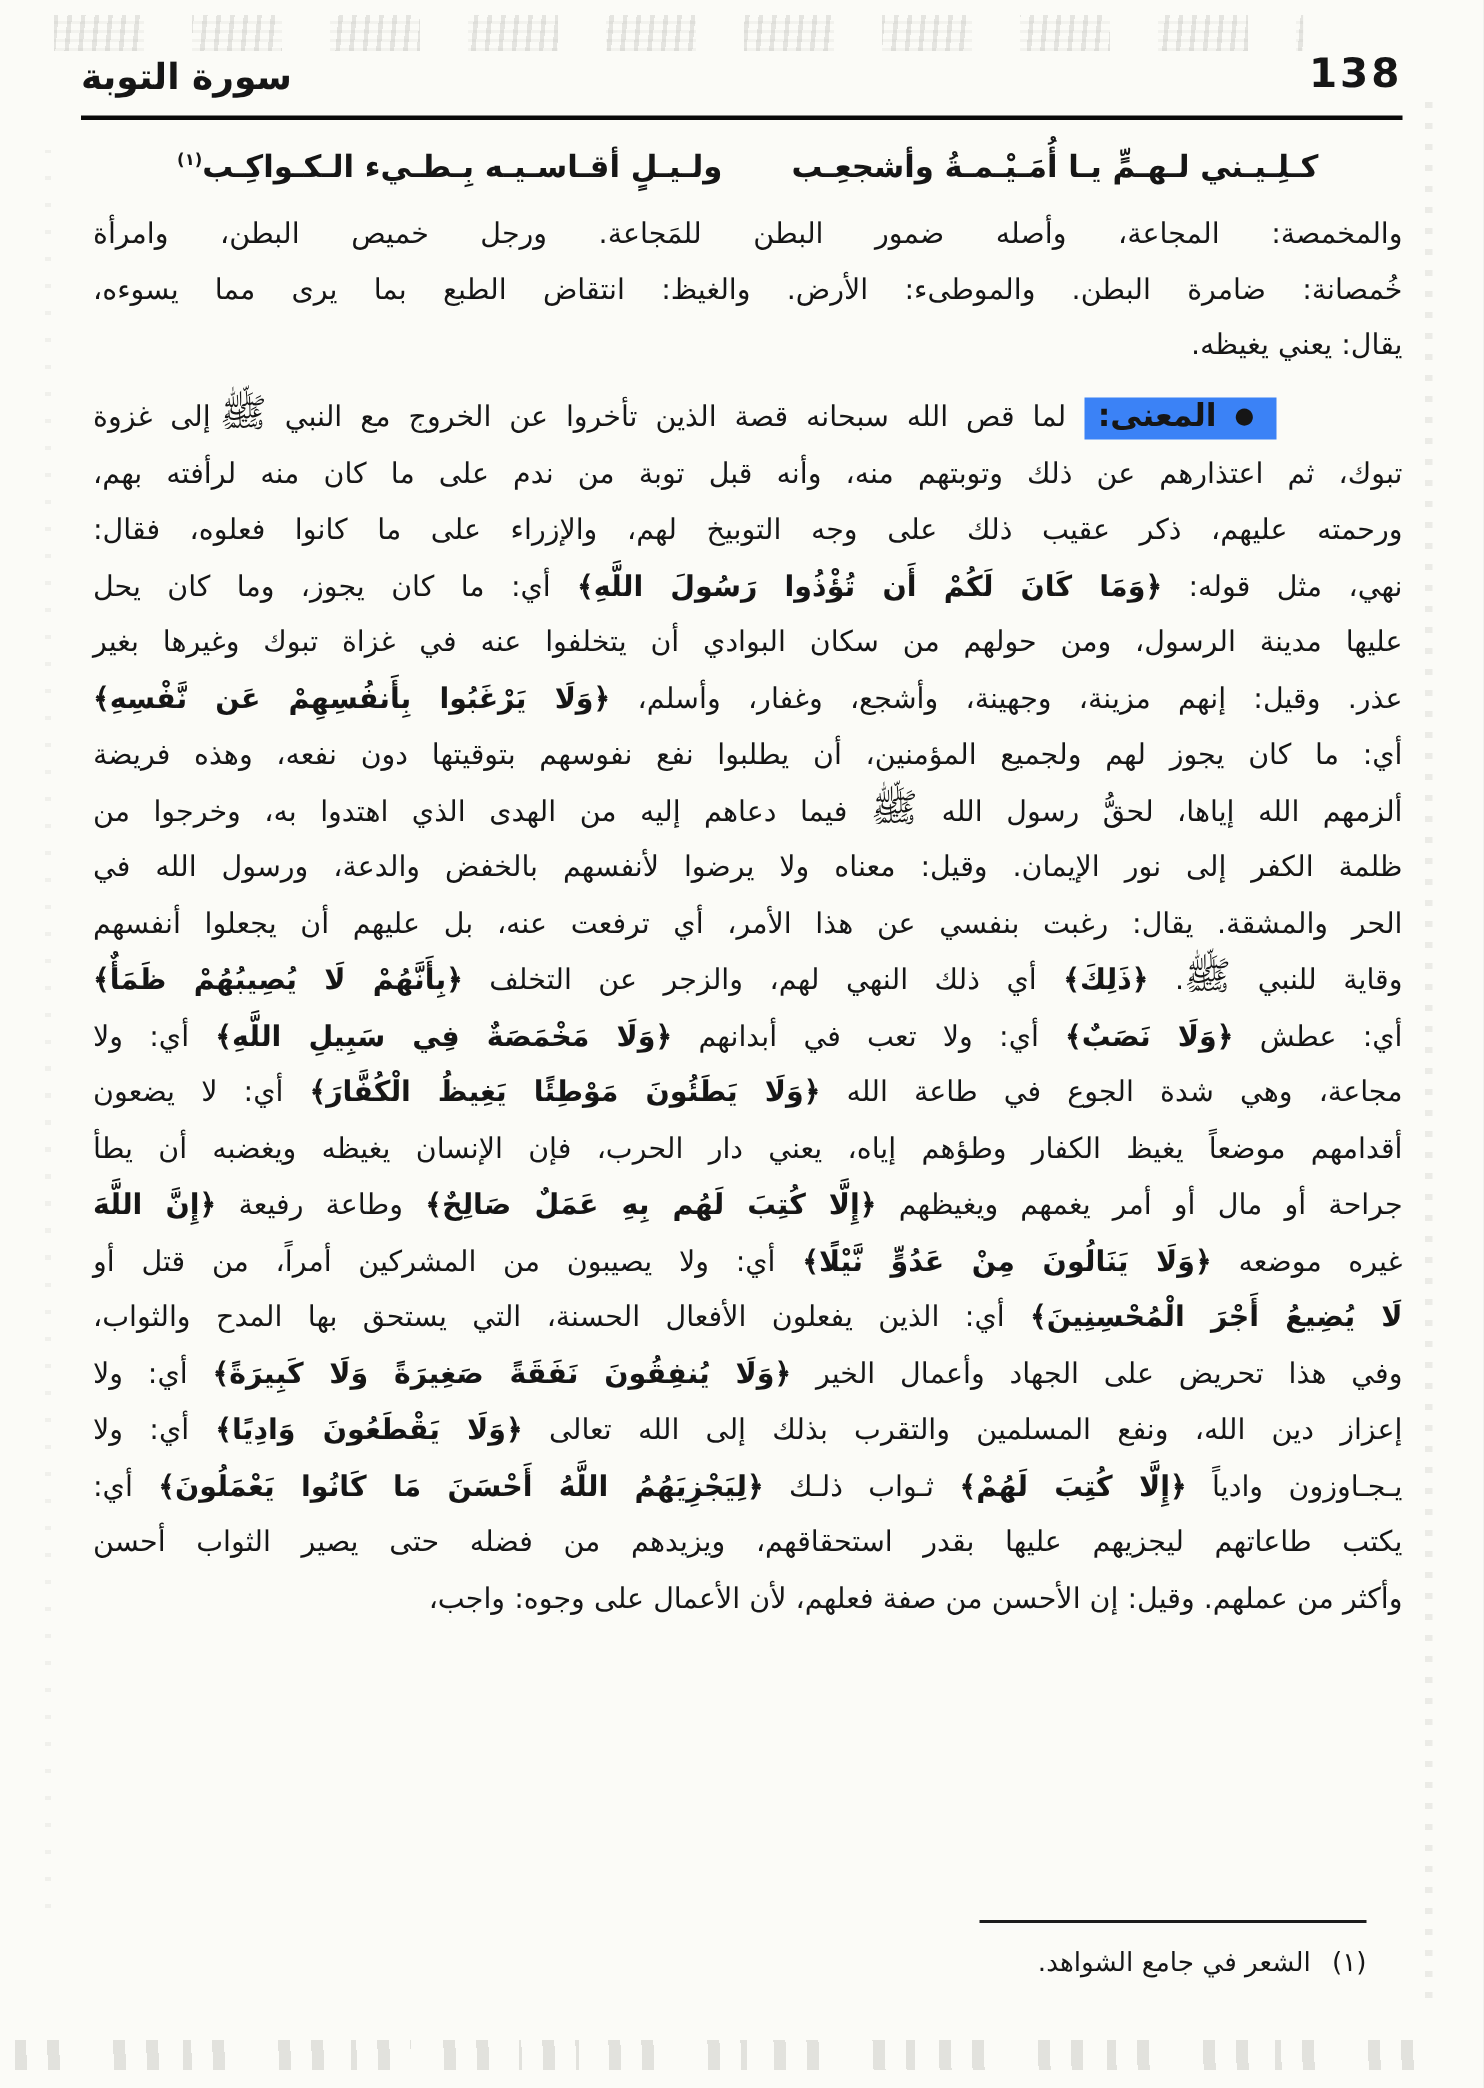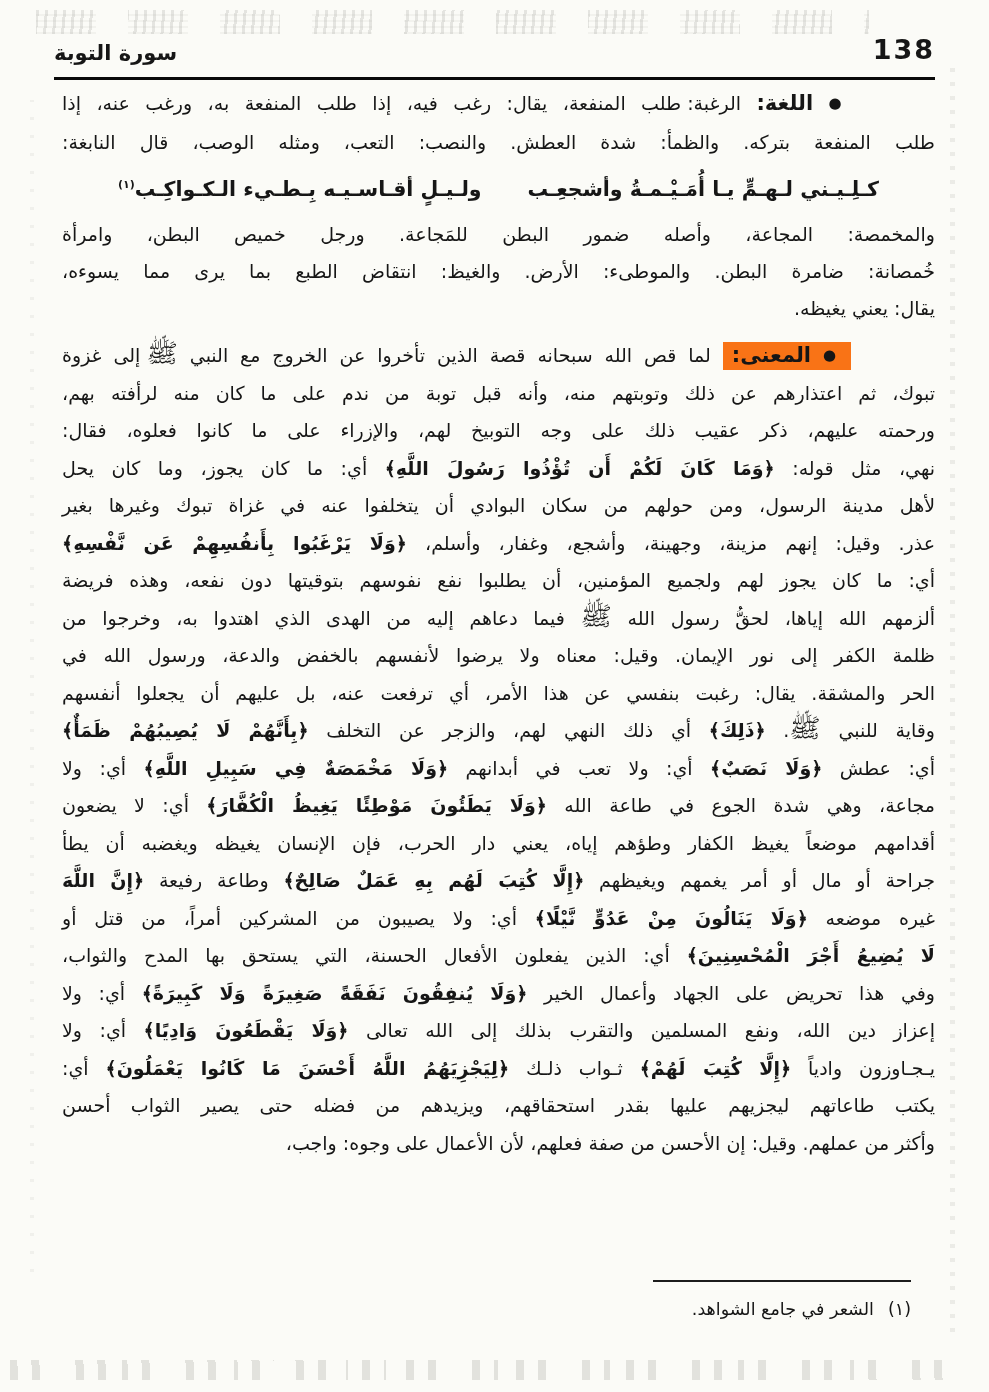--- a/index.html
+++ b/index.html
@@ -26,34 +26,34 @@
     mask-image:repeating-linear-gradient(90deg,#000 0 40px,transparent 40px 56px);
     opacity:.55;filter:blur(.5px);}
   .noise-right{position:absolute;top:60px;bottom:60px;right:34px;width:5px;
     background:repeating-linear-gradient(0deg, rgba(110,110,100,.28) 0 4px, transparent 4px 14px);opacity:.4;}
   .noise-left{position:absolute;top:100px;bottom:120px;left:30px;width:4px;
     background:repeating-linear-gradient(0deg, rgba(110,110,100,.22) 0 3px, transparent 3px 18px);opacity:.35;}
   
   .header{position:absolute;top:34px;right:54px;left:54px;
     display:flex;justify-content:space-between;align-items:flex-end;}
   .page-number{font-weight:bold;font-size:27px;letter-spacing:2px;}
-  .surah-title{font-weight:bold;font-size:21px;}
+  .surah-title{font-weight:bold;font-size:24px;}
   .header-rule{position:absolute;top:77px;right:54px;left:54px;height:3px;background:#0a0a0a;}
   
   .content{position:absolute;top:84px;right:54px;left:62px;font-size:19px;}
   .line{text-align:justify;text-align-last:justify;}
   .line.first{padding-right:84px;}
   .line.last{text-align-last:right;}
   .lang-lines .line{line-height:39px;}
   .after-lines .line{line-height:37px;}
   .meaning .line{line-height:37.5px;}
   .meaning{margin-top:10px;}
   .bullet{font-size:15px;vertical-align:2px;}
   .h{font-weight:bold;font-size:21px;}
-  .hl{background:#f97316;padding:2px 9px 4px 9px;margin-left:0;}
+  .hl{background:#3b82f6;padding:2px 9px 4px 9px;margin-left:0;}
   .q{font-weight:bold;}
   .hon{font-size:26px;line-height:0;}
   sup{font-size:11px;vertical-align:super;line-height:0;}
   
   .poetry{display:flex;justify-content:center;align-items:baseline;gap:46px;
     font-weight:bold;font-size:20.5px;height:54px;line-height:54px;
     text-align:center;}
   
   .footnote{position:absolute;top:1280px;right:78px;left:62px;font-size:17.5px;}
   .footnote-rule{width:258px;height:2px;background:#1c1c1c;margin-bottom:12px;}
@@ -71,42 +71,38 @@
   <div class="noise-left"></div>
 
   <div class="header">
     <div class="page-number">138</div>
     <div class="surah-title">سورة التوبة</div>
   </div>
   <div class="header-rule"></div>
 
   <div class="content">
 
-    <div class="lang-lines">
-      <div class="line first"><span class="bullet">●</span> <span class="h">اللغة:</span> <span class="rich">الرغبة: طلب المنفعة، يقال: رغب فيه، إذا طلب المنفعة به، ورغب عنه، إذا</span></div>
-      <div class="line"><span class="rich">طلب المنفعة بتركه. والظمأ: شدة العطش. والنصب: التعب، ومثله الوصب، قال النابغة:</span></div>
-    </div>
 
     <div class="poetry">
       <span>كـلِـيـني لـهـمٍّ يـا أُمَـيْـمـةُ وأشجعِـب</span>
       <span><span>ولـيـلٍ أقـاسـيـه بِـطـيء الـكـواكِـب</span><sup>(١)</sup></span>
     </div>
 
     <div class="after-lines">
       <div class="line"><span class="rich">والمخمصة: المجاعة، وأصله ضمور البطن للمَجاعة. ورجل خميص البطن، وامرأة</span></div>
       <div class="line"><span class="rich">خُمصانة: ضامرة البطن. والموطىء: الأرض. والغيظ: انتقاض الطبع بما يرى مما يسوءه،</span></div>
       <div class="line last"><span class="rich">يقال: يعني يغيظه.</span></div>
     </div>
 
     <div class="meaning">
       <div class="line first"><span class="hl"><span class="bullet">●</span> <span class="h">المعنى:</span></span> <span class="rich">لما قص الله سبحانه قصة الذين تأخروا عن الخروج مع النبي <span class="hon">ﷺ</span> إلى غزوة</span></div>
       <div class="line"><span class="rich">تبوك، ثم اعتذارهم عن ذلك وتوبتهم منه، وأنه قبل توبة من ندم على ما كان منه لرأفته بهم،</span></div>
       <div class="line"><span class="rich">ورحمته عليهم، ذكر عقيب ذلك على وجه التوبيخ لهم، والإزراء على ما كانوا فعلوه، فقال:</span></div>
       <div class="line"><span class="rich">نهي، مثل قوله: <span class="q">﴿وَمَا كَانَ لَكُمْ أَن تُؤْذُوا رَسُولَ اللَّهِ﴾</span> أي: ما كان يجوز، وما كان يحل</span></div>
-      <div class="line"><span class="rich">لأهل مدينة الرسول، ومن حولهم من سكان البوادي أن يتخلفوا عنه في غزاة تبوك وغيرها بغير</span></div>
+      <div class="line"><span class="rich">عليها مدينة الرسول، ومن حولهم من سكان البوادي أن يتخلفوا عنه في غزاة تبوك وغيرها بغير</span></div>
       <div class="line"><span class="rich">عذر. وقيل: إنهم مزينة، وجهينة، وأشجع، وغفار، وأسلم، <span class="q">﴿وَلَا يَرْغَبُوا بِأَنفُسِهِمْ عَن نَّفْسِهِ﴾</span></span></div>
       <div class="line"><span class="rich">أي: ما كان يجوز لهم ولجميع المؤمنين، أن يطلبوا نفع نفوسهم بتوقيتها دون نفعه، وهذه فريضة</span></div>
       <div class="line"><span class="rich">ألزمهم الله إياها، لحقُّ رسول الله <span class="hon">ﷺ</span> فيما دعاهم إليه من الهدى الذي اهتدوا به، وخرجوا من</span></div>
       <div class="line"><span class="rich">ظلمة الكفر إلى نور الإيمان. وقيل: معناه ولا يرضوا لأنفسهم بالخفض والدعة، ورسول الله في</span></div>
       <div class="line"><span class="rich">الحر والمشقة. يقال: رغبت بنفسي عن هذا الأمر، أي ترفعت عنه، بل عليهم أن يجعلوا أنفسهم</span></div>
       <div class="line"><span class="rich">وقاية للنبي <span class="hon">ﷺ</span>. <span class="q">﴿ذَلِكَ﴾</span> أي ذلك النهي لهم، والزجر عن التخلف <span class="q">﴿بِأَنَّهُمْ لَا يُصِيبُهُمْ ظَمَأٌ﴾</span></span></div>
       <div class="line"><span class="rich">أي: عطش <span class="q">﴿وَلَا نَصَبٌ﴾</span> أي: ولا تعب في أبدانهم <span class="q">﴿وَلَا مَخْمَصَةٌ فِي سَبِيلِ اللَّهِ﴾</span> أي: ولا</span></div>
       <div class="line"><span class="rich">مجاعة، وهي شدة الجوع في طاعة الله <span class="q">﴿وَلَا يَطَئُونَ مَوْطِئًا يَغِيظُ الْكُفَّارَ﴾</span> أي: لا يضعون</span></div>
       <div class="line"><span class="rich">أقدامهم موضعاً يغيظ الكفار وطؤهم إياه، يعني دار الحرب، فإن الإنسان يغيظه ويغضبه أن يطأ</span></div>
       <div class="line"><span class="rich">جراحة أو مال أو أمر يغمهم ويغيظهم <span class="q">﴿إِلَّا كُتِبَ لَهُم بِهِ عَمَلٌ صَالِحٌ﴾</span> وطاعة رفيعة <span class="q">﴿إِنَّ اللَّهَ</span></span></div>

